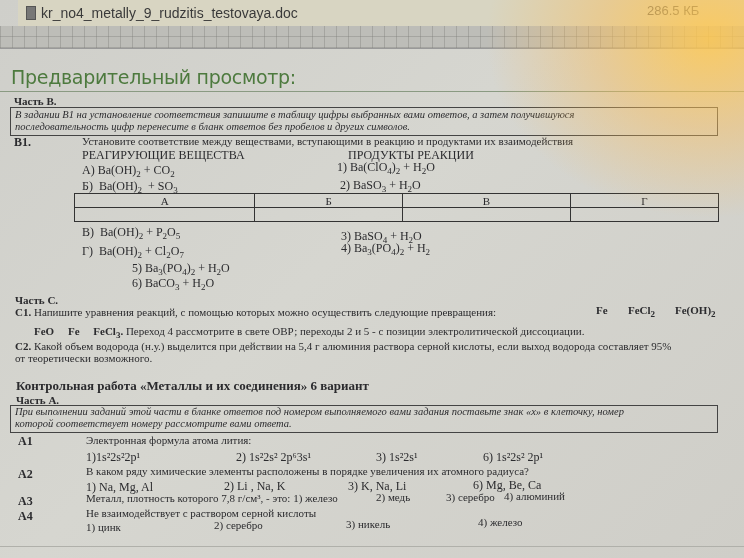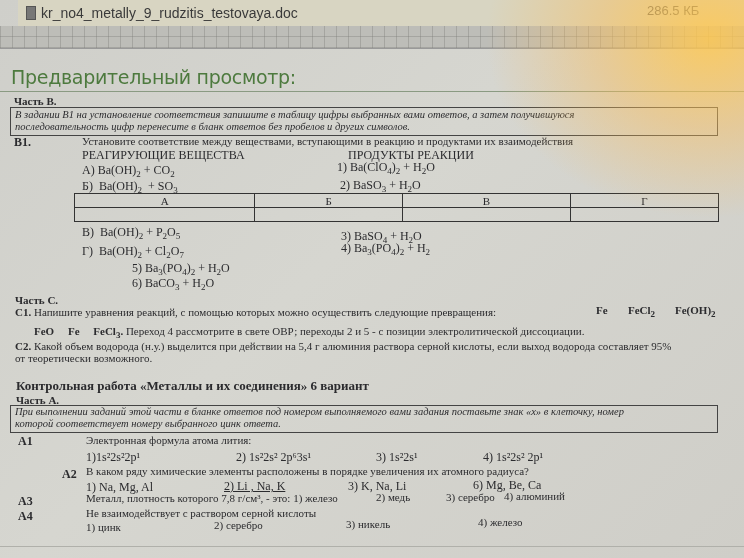--- a/index.html
+++ b/index.html
@@ -110,33 +110,33 @@
   <b>FeCl<sub>3</sub>.</b>
   <span>Переход  4  рассмотрите в свете ОВР; переходы 2 и 5  - с позиции электролитической диссоциации.</span>
 </div>
 <div class="t" style="left:15px;top:340px;font-size:11px;"><b>С2.</b> <span>Какой объем водорода (н.у.) выделится при действии на 5,4 г алюминия раствора серной кислоты, если выход водорода составляет 95%</span></div>
 <div class="t" style="left:15px;top:352px;font-size:11px;text-align:right;">от теоретически возможного.</div>
 
 <div class="t b" style="left:16px;top:378px;font-size:13px;">Контрольная работа «Металлы и их соединения» 6 вариант</div>
 <div class="t b" style="left:16px;top:394px;font-size:11px;">Часть А.</div>
 <div class="box" style="left:10px;top:405px;width:706px;height:26px;"></div>
 <div class="t it" style="left:15px;top:406px;font-size:10.5px;">При выполнении заданий этой части в бланке ответов под номером выполняемого вами задания поставьте знак «x» в клеточку, номер</div>
-<div class="t it" style="left:15px;top:418px;font-size:10.5px;">которой соответствует номеру выбранного цинк ответа.</div>
+<div class="t it" style="left:15px;top:418px;font-size:10.5px;">которой соответствует номеру рассмотрите вами ответа.</div>
 
 <div class="t b" style="left:18px;top:434px;">А1</div>
 <div class="t" style="left:86px;top:434px;font-size:11px;">Электронная формула атома лития:</div>
 <div class="t" style="left:86px;top:450px;">1)1s²2s²2p¹</div>
 <div class="t" style="left:236px;top:450px;">2) 1s²2s² 2p⁶3s¹</div>
 <div class="t" style="left:376px;top:450px;">3) 1s²2s¹</div>
-<div class="t" style="left:483px;top:450px;">4) 1s²2s² 2p¹</div>
+<div class="t" style="left:483px;top:450px;">6) 1s²2s² 2p¹</div>
 
-<div class="t b" style="left:18px;top:467px;margin-left:44px;">А2</div>
+<div class="t b" style="left:18px;top:467px;">А2</div>
 <div class="t" style="left:86px;top:465px;font-size:11px;">В каком ряду химические элементы расположены в порядке увеличения их атомного радиуса?</div>
 <div class="t" style="left:86px;top:480px;">1) Na, Mg, Al</div>
-<div class="t" style="left:224px;top:479px;text-decoration:underline;">2) Li , Na, K</div>
+<div class="t" style="left:224px;top:479px;">2) Li , Na, K</div>
 <div class="t" style="left:348px;top:479px;">3) K, Na, Li</div>
 <div class="t" style="left:473px;top:478px;">6) Mg, Be, Ca</div>
 
 <div class="t b" style="left:18px;top:494px;">А3</div>
 <div class="t" style="left:86px;top:492px;font-size:11px;">Металл, плотность которого 7,8 г/см³, - это: 1) железо</div>
 <div class="t" style="left:376px;top:491px;font-size:11px;">2) медь</div>
 <div class="t" style="left:446px;top:491px;font-size:11px;">3) серебро</div>
 <div class="t" style="left:504px;top:490px;font-size:11px;text-align:center;">4) алюминий</div>
 
 <div class="t b" style="left:18px;top:509px;">А4</div>

